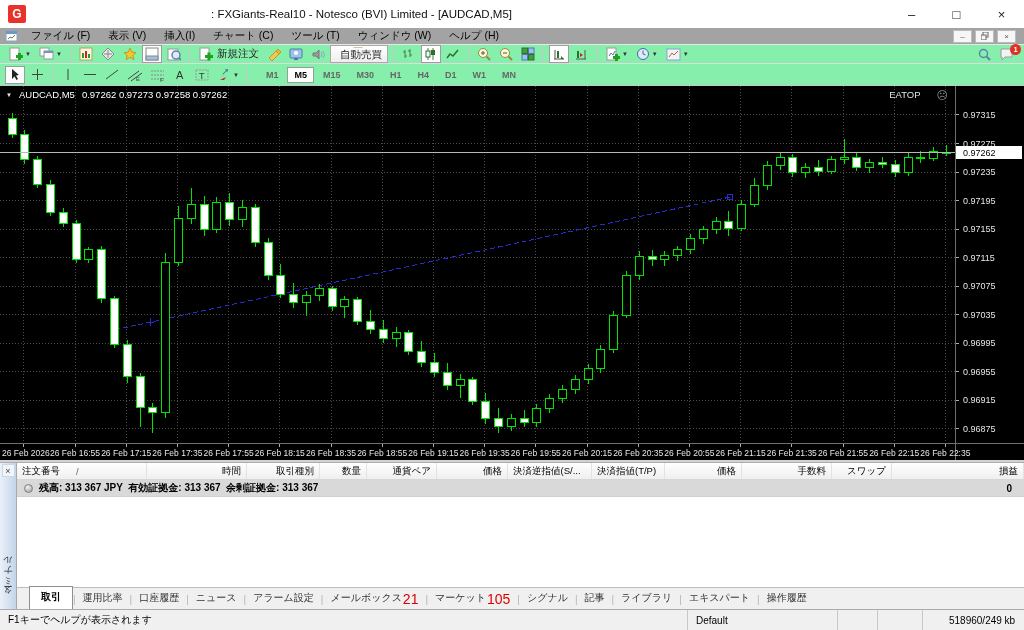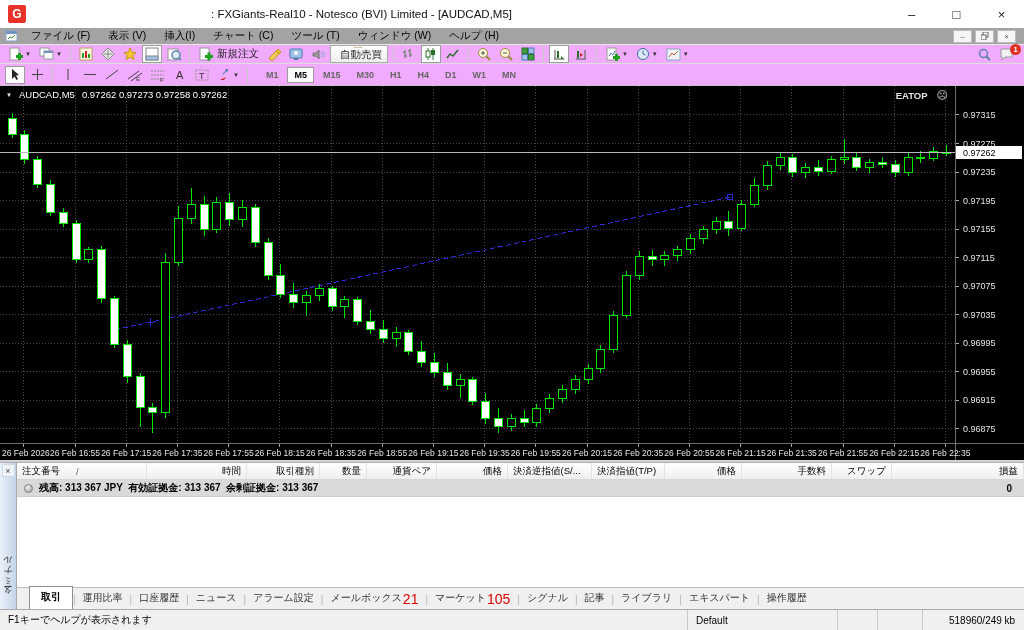--- a/index.html
+++ b/index.html
@@ -15,41 +15,41 @@
   .win-btn{width:45px;height:100%;display:flex;align-items:center;justify-content:center;font-size:13px;color:#222;}
 
   
   .menubar{height:16px;background:#a3a3a3;display:flex;align-items:center;flex:0 0 auto;font-size:10.5px;}
   .menu-doc{margin:0 4px 0 5px;display:flex;align-items:center;}
   .menu-item{padding:0 9px;color:#000;white-space:nowrap;}
   .mdi-controls{margin-left:auto;display:flex;gap:3px;padding-right:8px;align-items:center;}
   .mdi-btn{width:19px;height:13px;border:1px solid #bcbcbc;background:#f6f6f6;color:#555;font-size:8px;display:flex;align-items:center;justify-content:center;}
 
   
-  .toolbar{background:#f0abfc;display:flex;align-items:center;flex:0 0 auto;}
+  .toolbar{background:#86efac;display:flex;align-items:center;flex:0 0 auto;}
   .tb1{height:20px;border-top:1px solid #e7e7e7;border-bottom:1px solid #ddd;padding-left:4px;}
   .tb2{height:22px;border-bottom:1px solid #c6c6c6;padding-left:4px;}
   .tbtn{height:18px;min-width:20px;display:flex;align-items:center;justify-content:center;margin:0 1px;border:1px solid transparent;font-size:10.5px;color:#222;white-space:nowrap;padding:0 2px;}
   .tbtn.pressed{background:#fdfdfd;border-color:#9c9c9c;}
   .tbtn.framed{border-color:#a8a8a8;background:linear-gradient(#fff,#eee);padding:0 5px;flex-direction:column;}
   .tsep{width:1px;height:16px;background:#c8c8c8;margin:0 4px;flex:0 0 auto;}
   .caret{font-size:6px;color:#333;margin-left:2px;}
   .tlabel{margin-left:4px;}
   .tb-right{margin-left:auto;display:flex;align-items:center;padding-right:10px;gap:8px;}
   .badge-wrap{position:relative;display:flex;}
   .badge{position:absolute;top:-4px;right:-7px;background:#e03024;color:#fff;border-radius:50%;width:11px;height:11px;font-size:7.5px;display:flex;align-items:center;justify-content:center;font-weight:bold;}
   .tf-btn{font-size:9px;font-weight:bold;color:#666;padding:2px 6px;border:1px solid transparent;margin:0 1px;}
   .tf-btn.active{background:#fdfdfd;border-color:#9c9c9c;color:#000;}
   #tf-group{display:flex;margin-left:6px;}
 
   
   .chart-wrap{position:relative;height:374px;background:#000;flex:0 0 auto;}
   .chart-symbol-label{position:absolute;left:6px;top:3px;color:#fff;font-size:9.5px;display:flex;align-items:center;gap:7px;white-space:pre;}
   .chart-symbol-label .tri{font-size:6px;color:#e8e8e8;}
-  .ea-label{position:absolute;right:76px;top:3px;color:#e2e2e2;font-size:9.5px;display:flex;align-items:center;gap:9px;font-weight:bold;}
+  .ea-label{position:absolute;right:76px;top:3px;color:#e2e2e2;font-size:9.5px;display:flex;gap:16px;}
   .ea-face{color:#8f8f8f;font-size:11px;}
 
   .splitter{height:3px;background:#d2d2d2;border-bottom:1px solid #aeaeae;flex:0 0 auto;}
 
   
   .terminal{height:146px;background:#fff;display:flex;flex:0 0 auto;min-height:0;}
   .term-side{width:17px;background:linear-gradient(to right,#eaf1f9,#c3d4e9);border-right:1px solid #a9a9a9;display:flex;flex-direction:column;align-items:center;flex:0 0 auto;}
   .term-close{font-size:9px;color:#444;margin-top:1px;width:13px;height:13px;display:flex;align-items:center;justify-content:center;border:1px solid #cdd8e6;background:#f2f6fb;}
   .term-side-label{writing-mode:vertical-rl;transform:rotate(180deg);font-size:9px;color:#333;margin-top:auto;margin-bottom:8px;}
   .term-main{flex:1;display:flex;flex-direction:column;min-width:0;}

